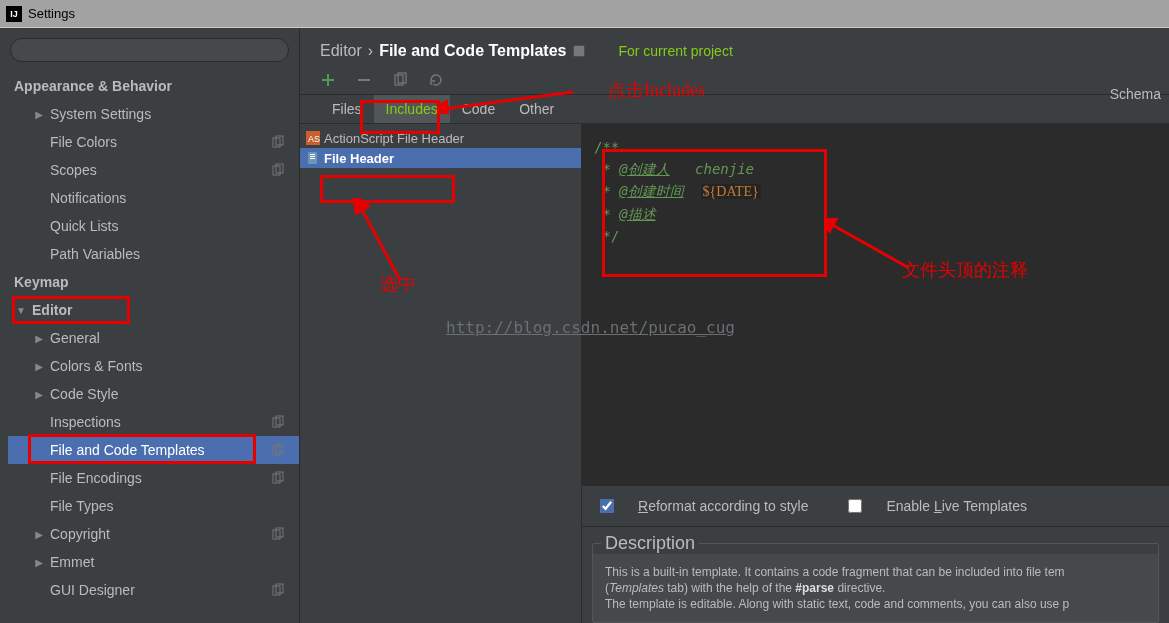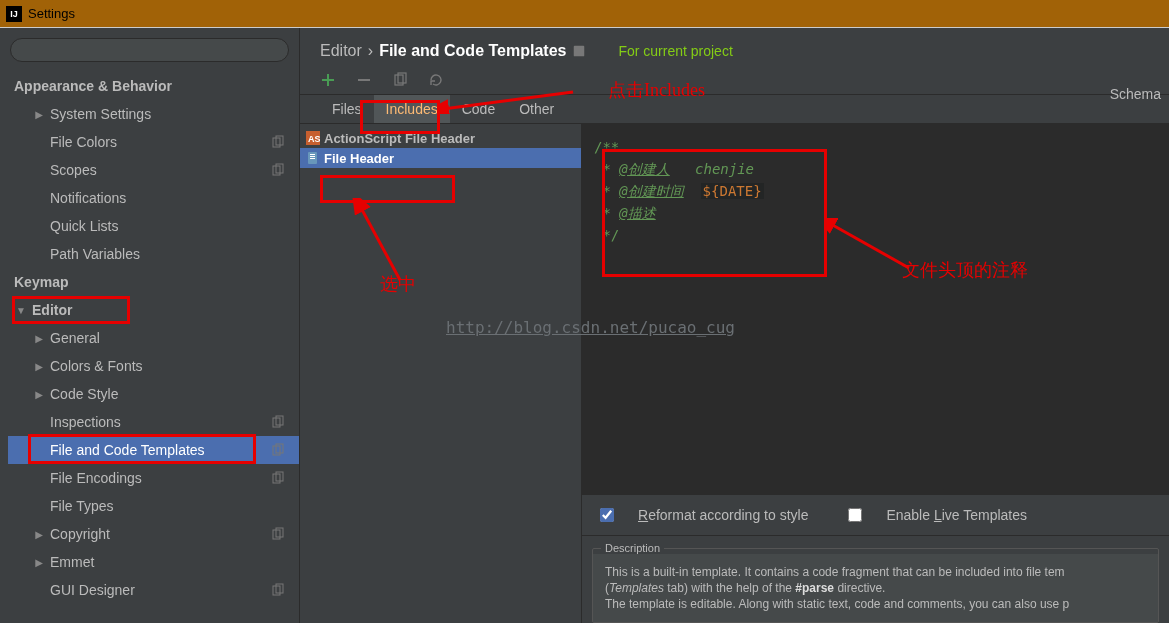--- a/index.html
+++ b/index.html
@@ -8,21 +8,21 @@
     font-size: 13px;
     background: #3c3f41;
     color: #bbbbbb;
     width: 1169px;
     height: 623px;
     overflow: hidden;
     position: relative;
   }
   .title-bar {
     height: 28px;
-    background: #a16207;
+    background: #a3a3a3;
     color: #000;
     display: flex;
     align-items: center;
     padding-left: 6px;
     border-bottom: 1px solid #ccc;
     font-size: 13px;
   }
   .title-bar .app-icon {
     width: 16px; height: 16px;
     background: #000;
@@ -123,63 +123,62 @@
   }
   .tab {
     padding: 6px 12px;
     color: #bbbbbb;
     cursor: pointer;
     font-size: 14px;
     background:#3c3f41;
   }
   .tab.active {
     background: #515658;
-    color: #fdba74;
+    color: #84cc16;
   }
   .panes {
     flex: 1;
     display: flex;
     position: relative;
   }
   .template-list {
     width: 282px;
     background: #3c3f41;
     border-right: 1px solid #2b2b2b;
     padding-top: 4px;
     font-size: 13px;
   }
   .tl-item {
     display: flex;
     align-items: center;
     height: 20px;
     padding-left: 6px;
     cursor: pointer;
     gap:4px;
-    font-weight:bold;
   }
   .tl-item.selected { background: #4b6eaf; color: #fff; font-weight: bold;}
   .tl-item .file-icon { width:14px;height:14px; }
   .editor-col {
     flex:1;
     display:flex;
     flex-direction:column;
   }
   .code-area {
     flex: 1;
     background: #2b2b2b;
     padding: 12px 12px;
     font-family: Consolas, monospace;
     font-size: 14px;
     color: #629755;
     line-height: 22px;
     white-space: pre;
   }
   .code-area .kw { text-decoration: underline; color:#629755; font-style:italic;}
   .code-area .auth { color:#629755; font-style:italic;}
-  .code-area .var { background:#232525; color:#cc7832; padding:0 2px;}
+  .code-area .var { background:#232525; color:#cc7832; padding:0 2px;font-family:Liberation Serif, serif;}
   .options-row {
     display:flex;
     align-items:center;
     gap:40px;
     padding:12px 18px;
     border-top:1px solid #2b2b2b;
     font-size:14px;
   }
   .options-row label { display:flex; align-items:center; gap:24px; cursor:pointer;}
   .options-row input { width:14px; height:14px; accent-color:#4b6eaf;}
@@ -188,21 +187,21 @@
     border-top:1px solid #2b2b2b;
     padding:6px 10px 0 10px;
   }
   .desc-box fieldset {
     border:1px solid #555;
     border-radius:2px;
     padding:0;
   }
   .desc-box legend {
     color:#bbb;
-    font-size:11px;
+    font-size:18px;
     padding:0 4px;
     margin-left:8px;
   }
   .desc-content {
     background:#45494a;
     color:#bbbbbb;
     font-size:12px;
     padding:10px 12px;
     line-height:16px;
   }

